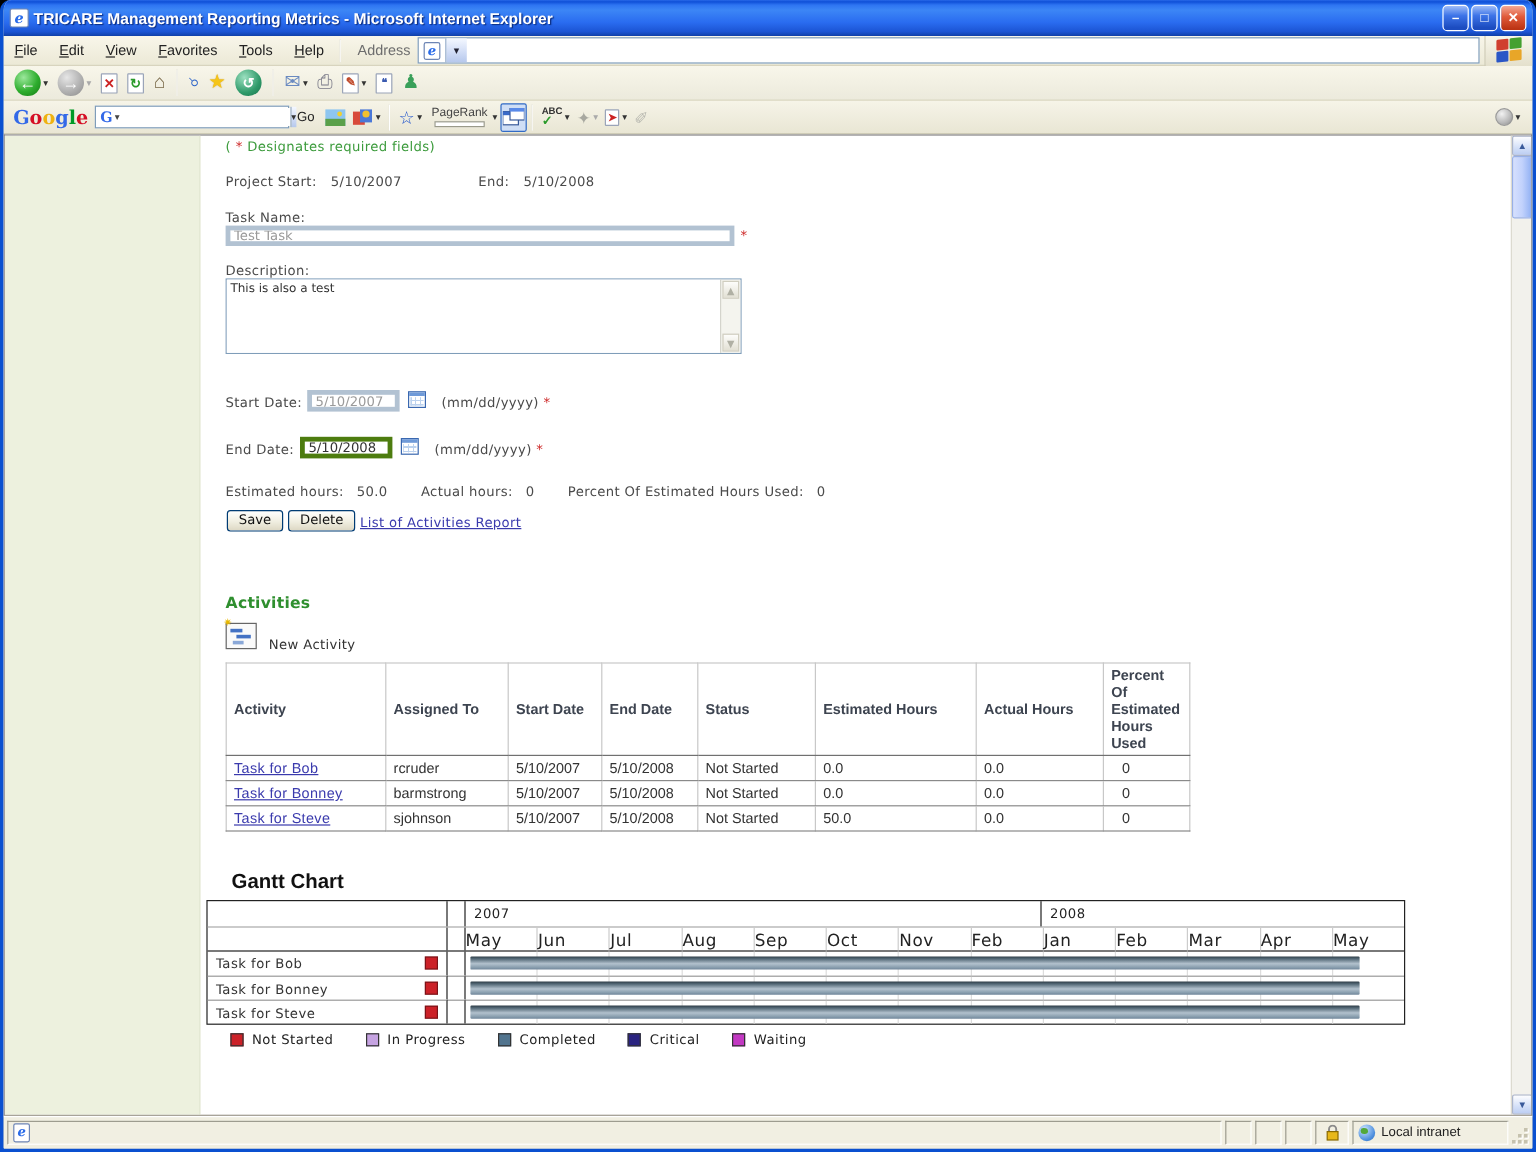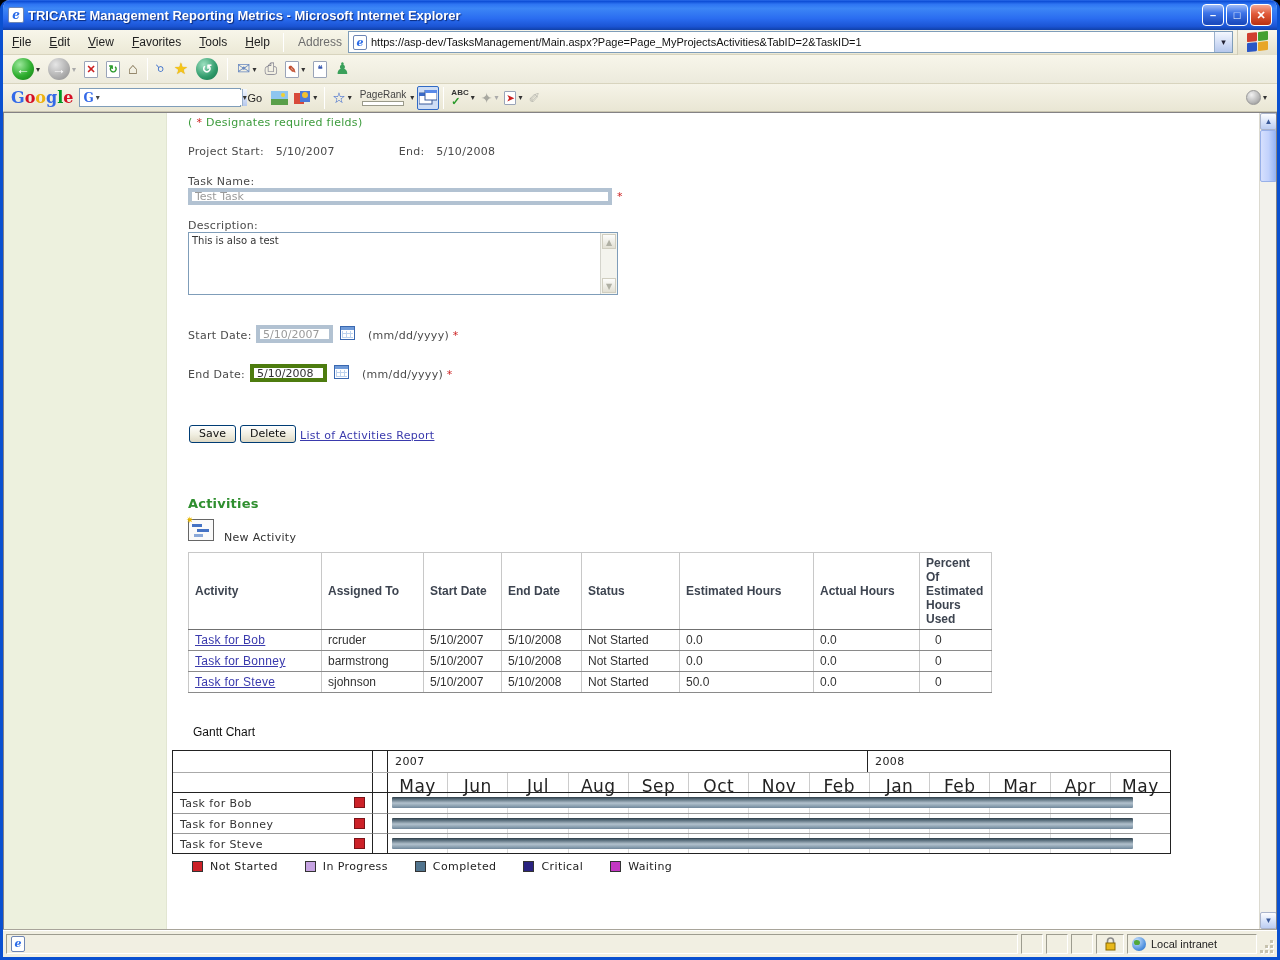--- a/index.html
+++ b/index.html
@@ -131,32 +131,32 @@
       font-family:"Liberation Sans",sans-serif; font-size:12px; color:#333; }
   table.acts th { font-weight:bold; color:#3d4450; text-align:left; vertical-align:middle;
       padding:3px 6px; border-right:1px solid #c8c8c8; border-top:1px solid #c8c8c8;
       border-bottom:1px solid #707070; background:#fff; }
   table.acts td { padding:3px 6px; height:16px; border-right:1px solid #c8c8c8;
       border-bottom:1px solid #8a8a8a; white-space:nowrap; overflow:hidden; }
   table.acts th:first-child, table.acts td:first-child { border-left:1px solid #c8c8c8; }
   table.acts td.pct { padding-left:15px; }
 
   
-  .gantt-heading { position:absolute; font-family:"Liberation Sans",sans-serif; font-weight:normal;
-      font-size:12px; color:#111; }
+  .gantt-heading { position:absolute; font-family:"Liberation Sans",sans-serif; font-weight:bold;
+      font-size:17px; color:#111; }
   .gantt { position:absolute; border:1px solid #222; background:#fff; }
   .grow { display:flex; }
   .g-label { width:200px; flex:0 0 200px; border-right:1px solid #222; position:relative; }
   .g-gap { width:15px; flex:0 0 15px; border-right:1px solid #222; }
   .g-chart { flex:1; display:flex; position:relative; }
   .yearrow { height:22px; border-bottom:1px solid #aaa; }
   .yearrow .ycell { font-size:11px; color:#222; letter-spacing:0.4px; padding:4px 0 0 7px; }
   .yearrow .y2008 { border-left:1px solid #222; }
   .monthrow { height:20px; border-bottom:1px solid #222; }
-  .mcell { flex:1; text-align:center; font-size:17px; color:#222; letter-spacing:0.5px; padding-top:3px; }
+  .mcell { flex:1; font-size:14px; color:#222; letter-spacing:0.5px; padding-top:3px; }
   .mcell + .mcell { border-left:1px solid #ccc; }
   .taskrow { height:20px; }
   .taskrow + .taskrow .g-label, .taskrow + .taskrow .g-gap, .taskrow + .taskrow .g-chart
       { border-top:1px solid #999; }
   .tname { position:absolute; left:7px; top:4px; font-size:11px; color:#333; letter-spacing:0.4px;
       font-family:"DejaVu Sans",sans-serif; white-space:nowrap; }
   .tstatus { position:absolute; right:7px; top:4px; width:11px; height:11px; border:1px solid rgba(0,0,0,.4); }
   .gcell { flex:1; } .gcell + .gcell { border-left:1px solid #ddd; }
   .gbar { position:absolute; left:4px; top:4px; width:741px; height:11px; border-radius:1px;
       background:linear-gradient(180deg,#2f3e48 0%,#536876 18%,#b2c1cd 55%,#8ba0b0 82%,#70869a 100%); }
@@ -210,21 +210,20 @@
     <span class="menuitem">File</span>
     <span class="menuitem">Edit</span>
     <span class="menuitem">View</span>
     <span class="menuitem">Favorites</span>
     <span class="menuitem">Tools</span>
     <span class="menuitem">Help</span>
     <span class="mdivider"></span>
     <span class="addr-label">Address</span>
     <div class="addrbox">
       <div class="ie-doc-icon">e</div>
-      <span class="addr-url">https://asp-dev/TasksManagement/Main.aspx?Page=Page_MyProjectsActivities&amp;TabID=2&amp;TaskID=1</span>
       <div class="addr-drop">▾</div>
     </div>
     <div class="winflag">
       <div class="flag">
           <i style="background:#d03f2f"></i>
           <i style="background:#44a030"></i>
           <i style="background:#2a56c6"></i>
           <i style="background:#e8a628"></i>
         </div>
     </div>
@@ -395,20 +394,28 @@
         <span>(mm/dd/yyyy)</span> <span class="red">*</span>
       </div>
 
       <div class="lbl" style="left:184px; top:255px">End Date:</div>
       <input class="xpinput" style="left: 246px; top: 251px; width: 77px; height: 18px;" value="5/10/2008">
       <div class="cal" style="left:330px; top:252px"></div>
       <div class="lbl" style="left:358px; top:255px">
         <span>(mm/dd/yyyy)</span> <span class="red">*</span>
       </div>
 
+      <div class="lbl" style="left:184px; top:290px">
+        <span>Estimated hours:</span>
+        <span style="margin-left:7px">50.0</span>
+        <span style="margin-left:24px">Actual hours:</span>
+        <span style="margin-left:7px">0</span>
+        <span style="margin-left:24px">Percent Of Estimated Hours Used:</span>
+        <span style="margin-left:7px">0</span>
+      </div>
 
       <button class="xpbtn" style="left:185px; top:312px">Save</button>
       <button class="xpbtn" style="left:236px; top:312px">Delete</button>
       <a class="plain-link" style="position:absolute; left:296px; top:316px" href="#">List of Activities Report</a>
 
       <div class="heading-green" style="left:184px; top:383px">Activities</div>
       <div class="newact" style="left:184px; top:406px">
         <span class="spark">✷</span>
           <i class="b1"></i>
           <i class="b2"></i>

